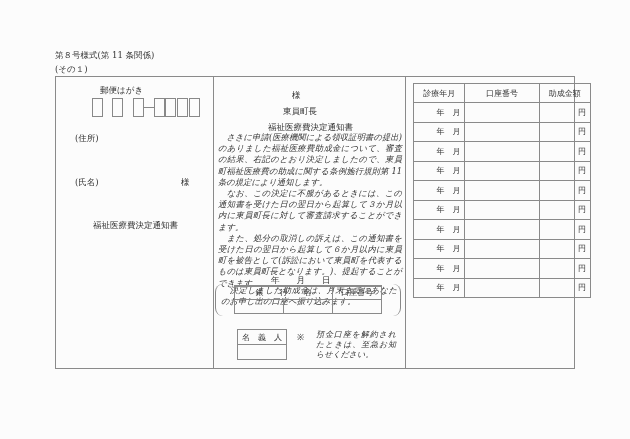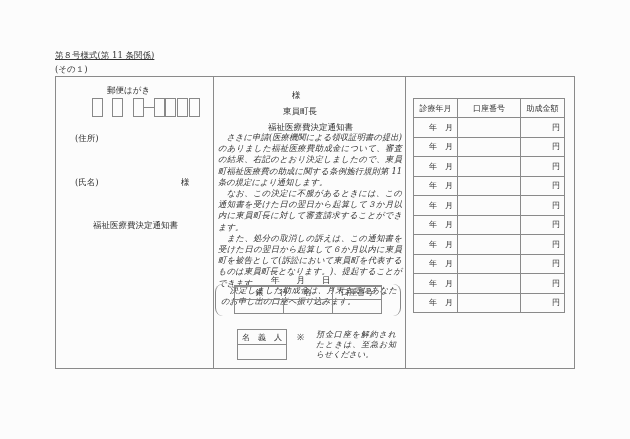--- a/index.html
+++ b/index.html
@@ -12,38 +12,38 @@
   .frame { position:absolute; left:55px; top:76px; width:520px; height:293px; border:1px solid #8a8a8a; box-sizing:border-box; }
   .vdiv { position:absolute; top:76px; height:293px; width:0; border-left:1px solid #8a8a8a; }
   .zipbox { position:absolute; top:98px; width:11px; height:19px; border:1px solid #888; box-sizing:border-box; background:#fcfcfc; }
   .zipdash { position:absolute; top:107px; height:0; border-top:1px solid #888; }
   .txt { position:absolute; white-space:nowrap; font-size:8.5px; }
   .para { position:absolute; left:218px; width:184px; font-size:8.3px; line-height:11.2px; text-align:justify;font-style:italic; }
   .para p { margin:0; }
   .bracket { position:absolute; left:215px; top:284px; width:186px; height:32px; border-left:1px solid #888; border-right:1px solid #888; border-radius:8px; box-sizing:border-box; }
   table { border-collapse:collapse; }
   .tbl td { border:1px solid #8a8a8a; padding:0 4px; font-size:8px; white-space:nowrap; }
-  .rt { position:absolute; left:413px; top:98px; width:152px; }
+  .rt { position:absolute; left:413px; top:83px; width:178px; }
   .rt td { height:18.5px; }
   .rt .head td { height:18px; text-align:center; }
   .center { text-align:center; }
   .right { text-align:right; }
 </style>
 </head>
 <body>
 
-<div class="abs hdr" style="left:55px; top:50px;text-decoration:underline;">第８号様式(第 11 条関係)</div>
+<div class="abs hdr" style="left:55px; top:50px;">第８号様式(第 11 条関係)</div>
 <div class="abs hdr" style="left:55px; top:64px;">(その１)</div>
 
 <div class="frame"></div>
 <div class="vdiv" style="left:213px;"></div>
 <div class="vdiv" style="left:405px;"></div>
 
 <div>
-  <div class="txt" style="left:107px; top:85px;">郵便はがき</div>
+  <div class="txt" style="left:100px; top:85px;">郵便はがき</div>
   <div>
     <div class="zipbox" style="left:92px;"></div>
     <div class="zipbox" style="left:112px;"></div>
     <div class="zipbox" style="left:133px;"></div>
     <div class="zipdash" style="left:144px; width:10px;"></div>
     <div class="zipbox" style="left:154px;"></div>
     <div class="zipbox" style="left:165px;"></div>
     <div class="zipbox" style="left:177px;"></div>
     <div class="zipbox" style="left:189px;"></div>
   </div>

